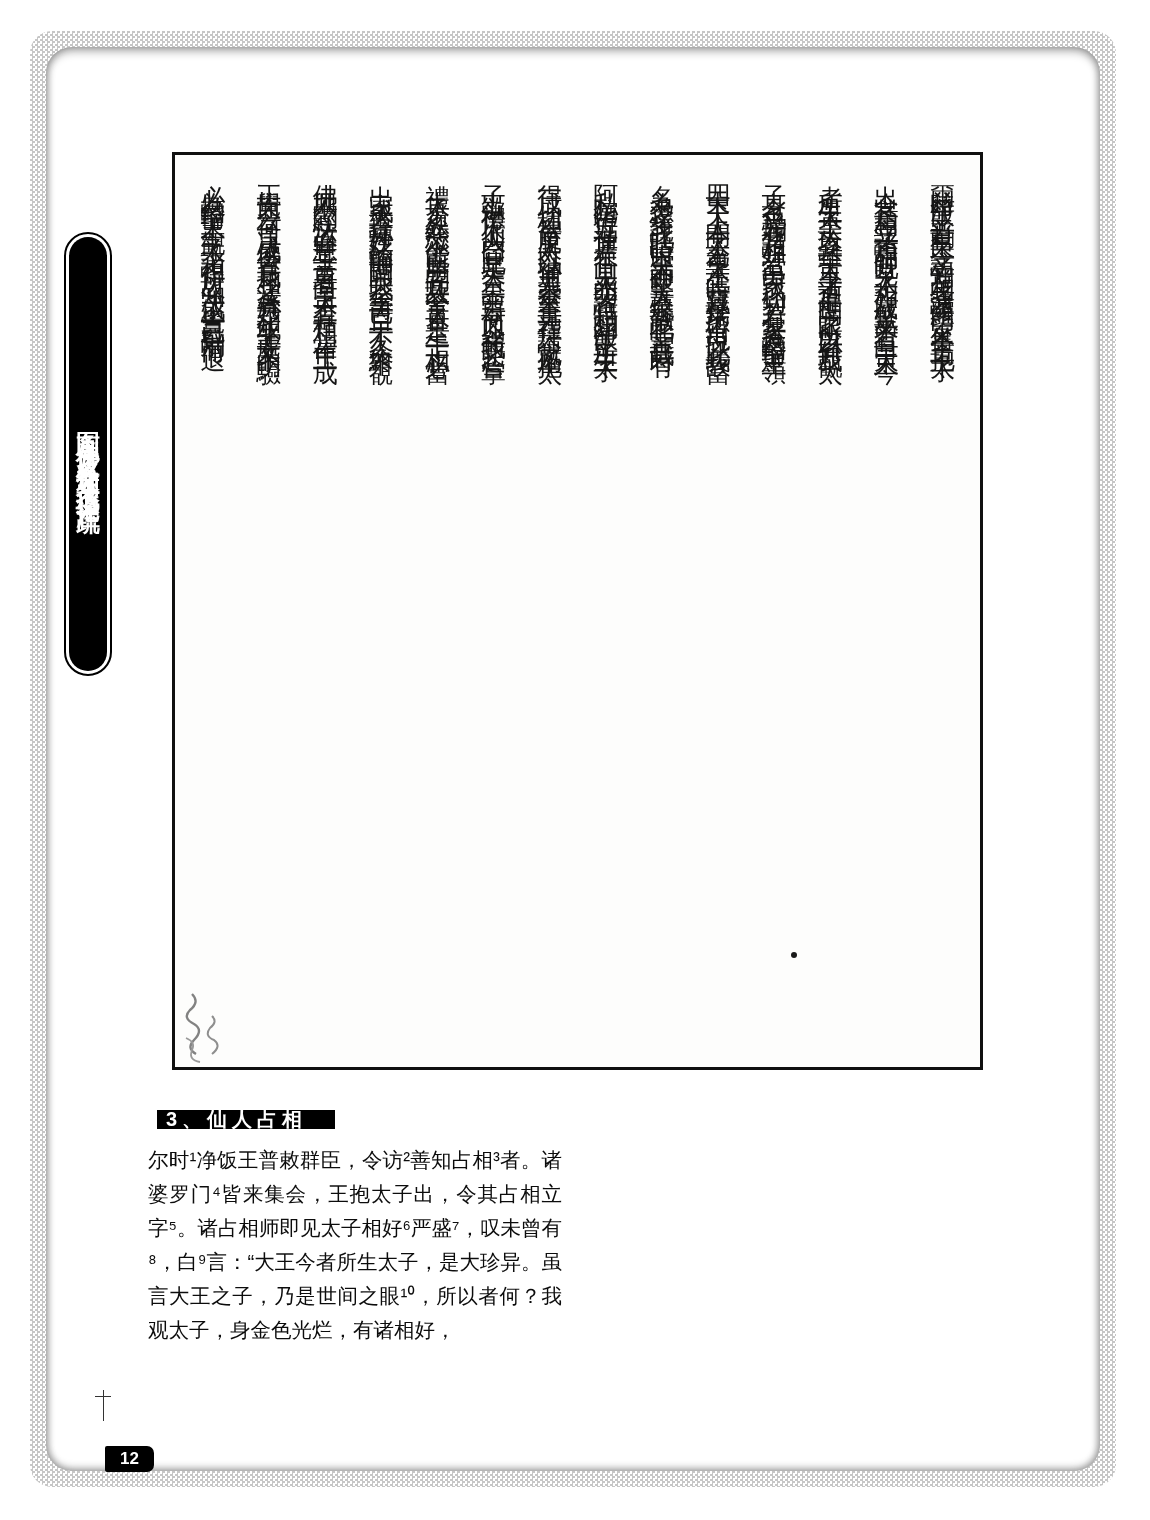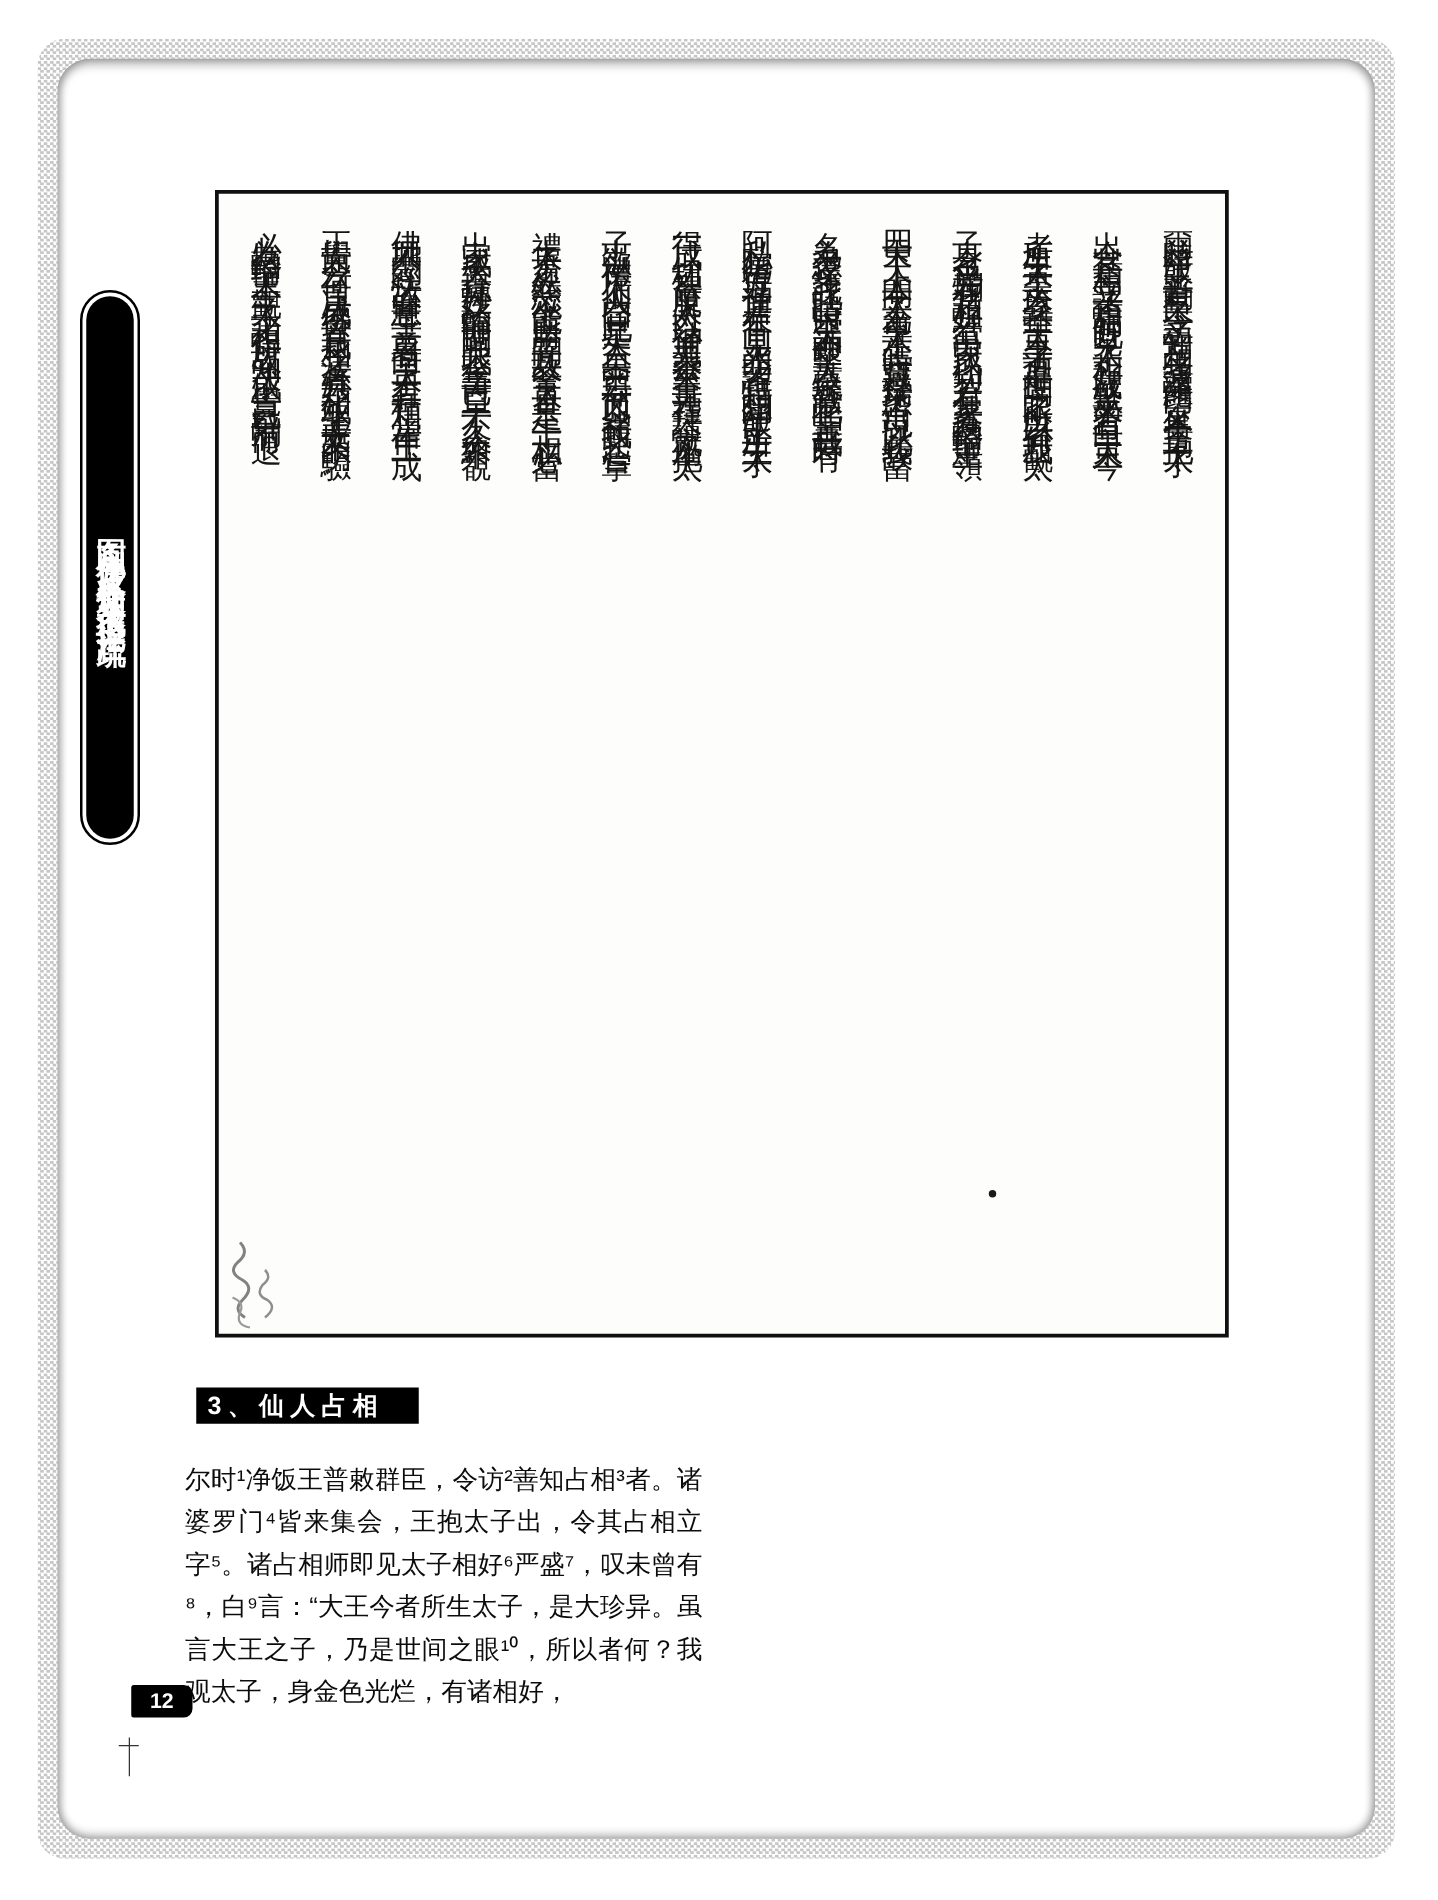--- a/index.html
+++ b/index.html
@@ -44,35 +44,35 @@
   }
   .cal-col{
     writing-mode:vertical-rl;text-orientation:upright;
     font-family:"DejaVu Serif","Liberation Serif",serif;
     font-size:25px;letter-spacing:6.5px;line-height:1.1;color:#151515;
   }
   .ink-dot{position:absolute;left:791px;top:952px;width:6px;height:6px;background:#000;border-radius:50%;opacity:.9;}
   .ink-smudge{position:absolute;left:178px;top:988px;opacity:.75;}
   
   .section-heading{
-    position:absolute;left:157px;top:1110px;width:178px;height:29px;
+    position:absolute;left:157px;top:1110px;width:178px;height:19px;
     background:#000;color:#fff;display:flex;align-items:center;
     font-size:20px;font-weight:bold;letter-spacing:5px;padding-left:9px;
     box-sizing:border-box;
   }
   .body-col{
     position:absolute;width:414px;
     font-size:20.5px;line-height:34px;text-align:justify;color:#0c0c0c;
     font-family:"Liberation Sans",sans-serif;
   }
-  .body-left{left:148px;top:1143px;margin-top:24px;}
+  .body-left{left:148px;top:1143px;}
   .body-right{left:600px;top:1096px;}
   
   .page-tab{
-    position:absolute;left:105px;top:1348px;width:49px;height:26px;
+    position:absolute;left:105px;top:1446px;width:49px;height:26px;
     background:#000;color:#fff;border-radius:2px 7px 7px 2px;
     display:flex;align-items:center;justify-content:center;
     font-size:17px;font-weight:bold;
   }
   .crop-v{position:absolute;left:103px;top:1390px;width:1px;height:31px;background:#333;}
   .crop-h{position:absolute;left:95px;top:1396px;width:16px;height:1px;background:#333;}
 </style>
 </head>
 <body>
 

